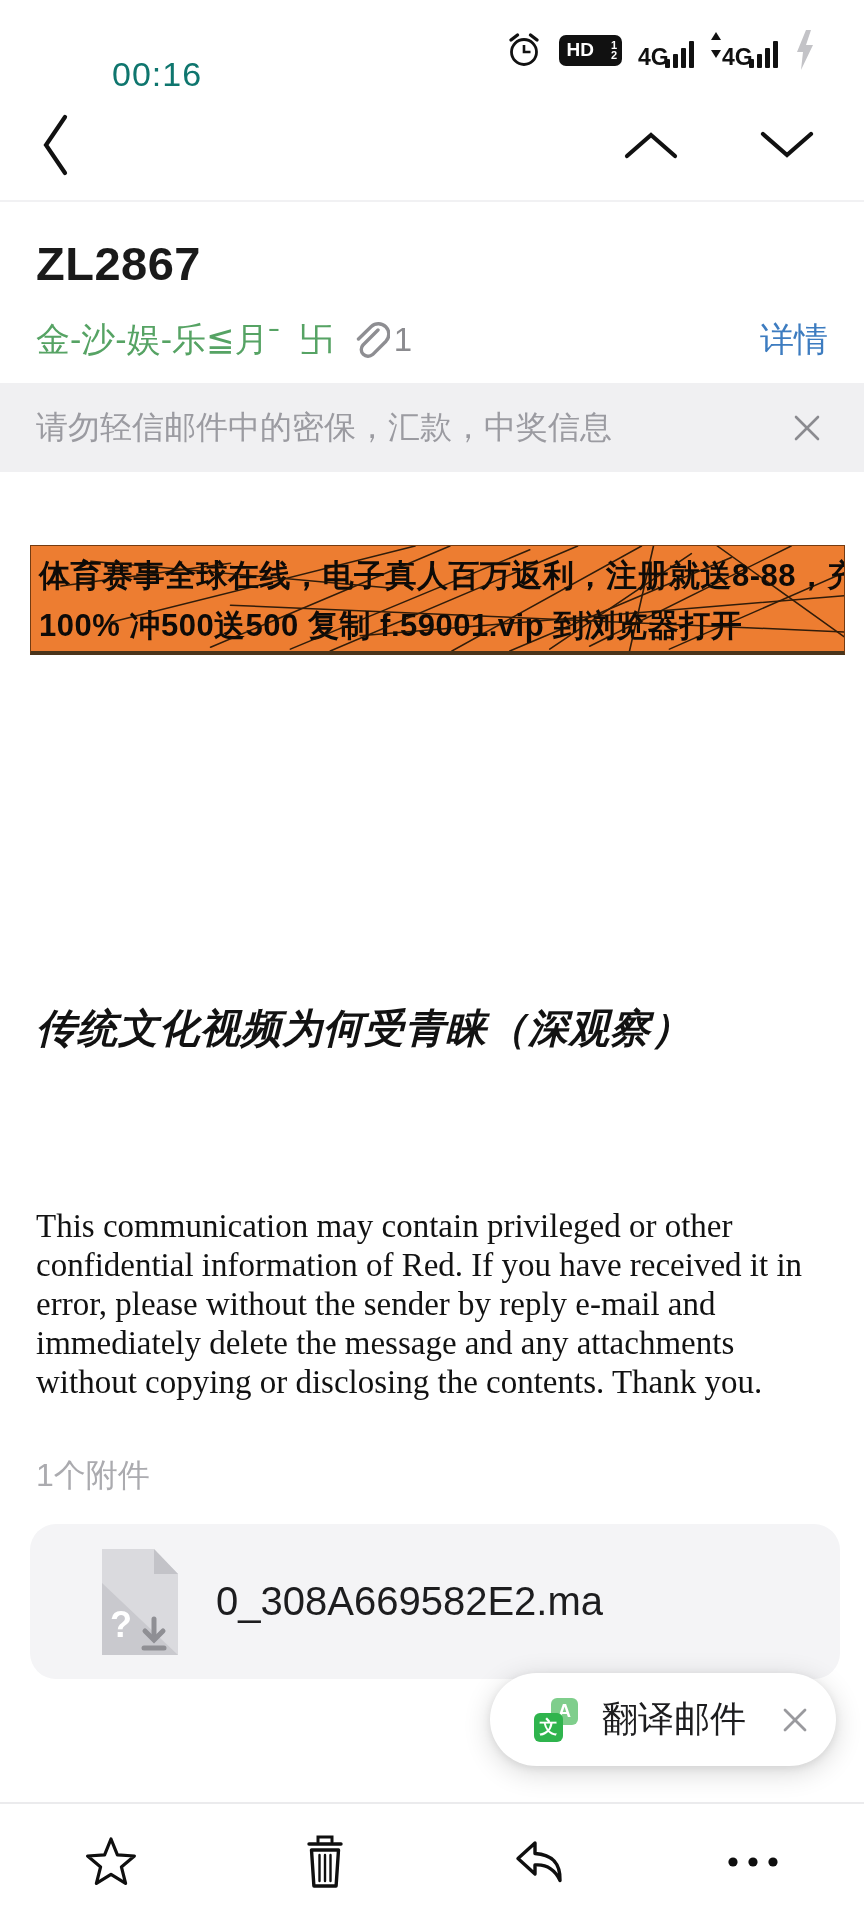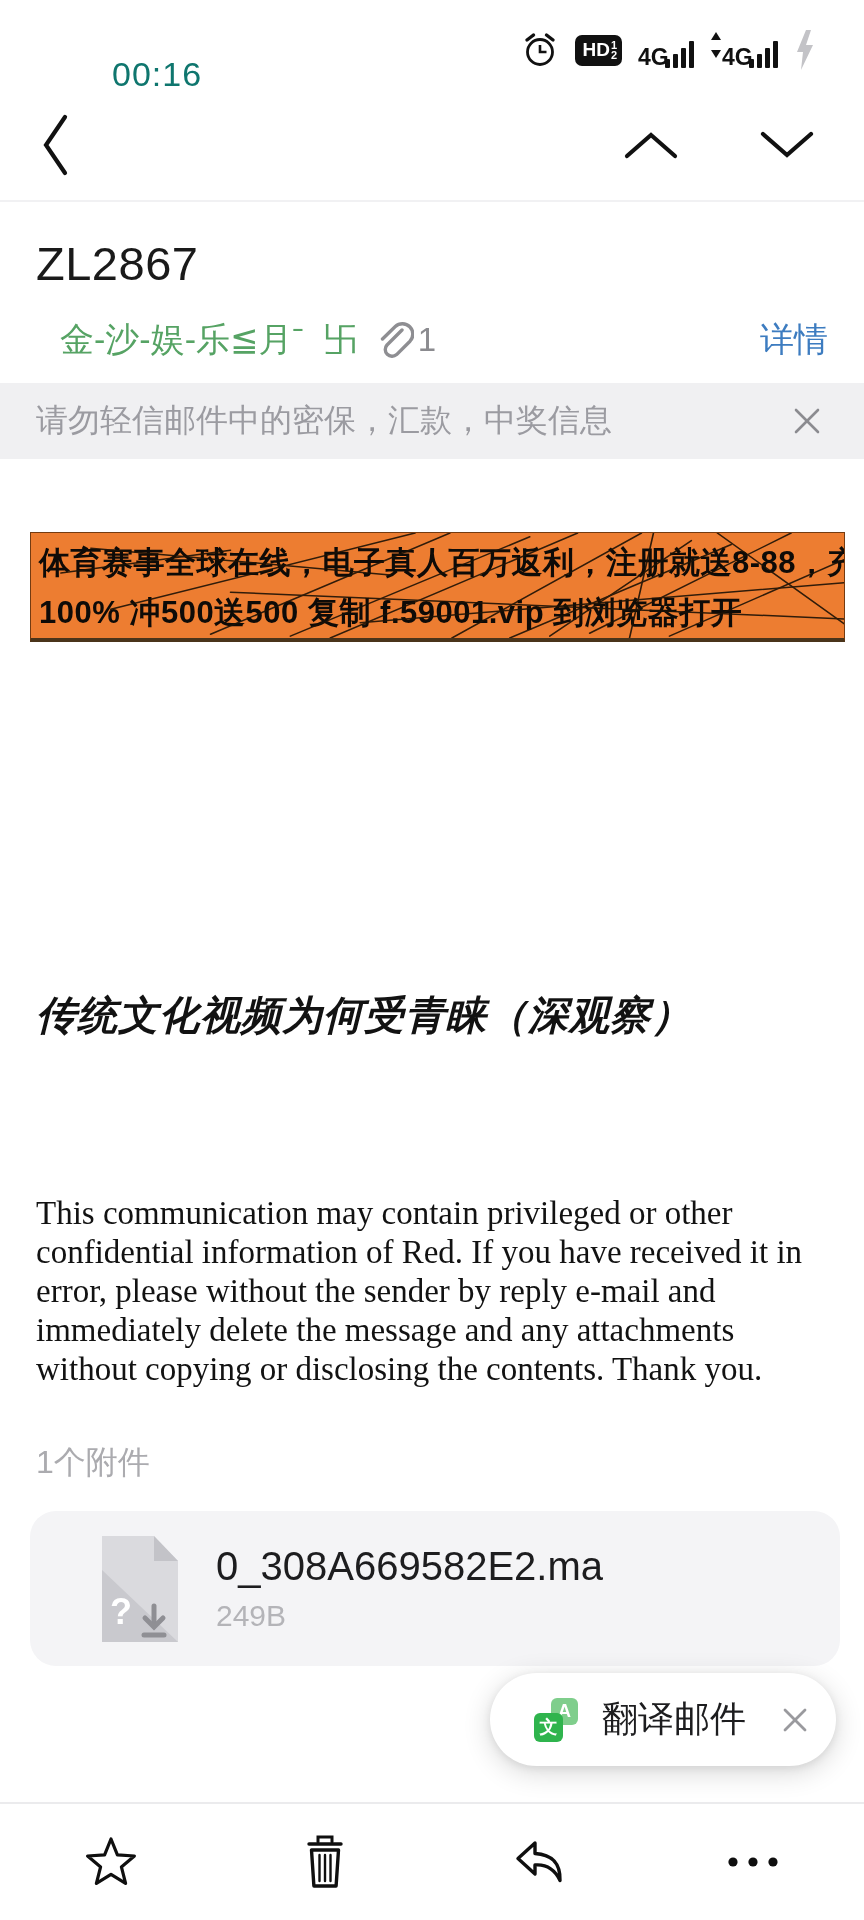--- a/index.html
+++ b/index.html
@@ -9,50 +9,50 @@
     font-family:"Liberation Sans","DejaVu Sans",sans-serif; color:#141414;
   }
   
   .statusbar{
     height:90px; display:flex; align-items:center; padding:10px 48px 0 112px;
   }
   .time{ font-size:34px; font-weight:500; letter-spacing:1px; color:#0f766e;margin-top:48px;}
   .st-icons{ margin-left:auto; display:flex; align-items:center; gap:16px;}
   .hd-badge{
     background:#111; color:#fff; border-radius:7px; height:31px; padding:0 5px 0 7px;
-    display:flex; align-items:center; gap:1px;
+    display:flex; align-items:center; gap:17px;
   }
   .hd-badge .hd{ font-size:19px; font-weight:700; }
   .hd-frac{ display:flex; flex-direction:column; font-size:11px; line-height:10px; font-weight:700;}
   .net{ position:relative; width:56px; height:40px;}
   .net .g{ position:absolute; top:16px; left:0; font-size:23px; font-weight:600; color:#111; line-height:22px;}
   .net .bars{ position:absolute; bottom:2px; right:0; display:flex; align-items:flex-end; gap:3px;}
   .net .bars i{ display:block; width:5px; background:#111; border-radius:1px;}
   .net.second{ width:68px;}
   .net.second .g{ left:12px;}
   .updown{ position:absolute; left:0; top:2px; }
   
   .navbar{
     height:112px; display:flex; align-items:center; padding:0 48px 0 40px;
     border-bottom:2px solid #f1f1f3;
   }
   .nav-btn{ background:none; border:none; padding:0; cursor:pointer; display:flex; align-items:center;}
   .nav-right{ margin-left:auto; display:flex; gap:78px; align-items:center;}
   
   .emailhead{ padding:34px 36px 0 36px; }
-  .subject{ font-size:47px; font-weight:400; color:#1a1a1a; letter-spacing:.5px;}
+  .subject{ font-size:47px; font-weight:700; color:#1a1a1a; letter-spacing:.5px;}
   .senderrow{ margin-top:26px; display:flex; align-items:center; padding-bottom:20px;}
-  .sender{ font-size:34px; color:#56a364;margin-left:24px; }
+  .sender{ font-size:34px; color:#56a364; }
   .sender-badge{ font-size:34px; color:#56a364; margin-left:20px;}
   .clip-wrap{ display:flex; align-items:center; margin-left:14px; color:#8b8b8f;}
   .attach-count{ font-size:33px; color:#8b8b8f; margin-left:4px;}
   .details{ margin-left:auto; font-size:34px; color:#3d7cc0; background:none; border:none; cursor:pointer;}
   
   .warnbar{
-    height:76px; background:#f0f0f2; display:flex; align-items:center; padding:0 40px 0 36px;
+    height:89px; background:#f0f0f2; display:flex; align-items:center; padding:0 40px 0 36px;
   }
   .warnbar .txt{ font-size:32px; color:#9b9ba1; }
   .warn-close{ margin-left:auto; background:none; border:none; cursor:pointer; display:flex;}
   
   .spamwrap{ position:relative; margin:73px 19px 0 30px; width:815px; height:110px;
     background:#ED7D31; border:1px solid rgba(52,24,0,.65); border-bottom:4px solid #4a341a;
     padding:5px 8px 0 8px; overflow:hidden;}
   .spamwrap .ln{ display:block; font-size:31px; font-weight:700; color:#0e0b08; line-height:50px;
     white-space:nowrap; letter-spacing:.5px;}
   .scribbles{ position:absolute; inset:0; width:100%; height:100%; pointer-events:none;}
@@ -241,21 +241,20 @@
       <text x="16" y="92" font-size="36" font-weight="bold" fill="#ffffff" font-family="Liberation Sans, sans-serif">?</text>
       <g stroke="#8f8f94" stroke-width="5" stroke-linecap="round" fill="none">
         <path d="M60 74 v20"></path>
         <path d="M51 86 L60 95 L69 86"></path>
         <path d="M50 103 h20"></path>
       </g>
     </svg>
   </span>
   <span class="file-meta">
     <div class="file-name">0_308A669582E2.ma</div>
-    <div class="file-size">249B</div>
   </span>
 </div>
 
 <div class="pill">
   <span class="tr-icon">
     <span class="tr-a">A</span>
     <span class="tr-wen">文</span>
   </span>
   <span class="pill-label">翻译邮件</span>
   <button class="pill-close">

